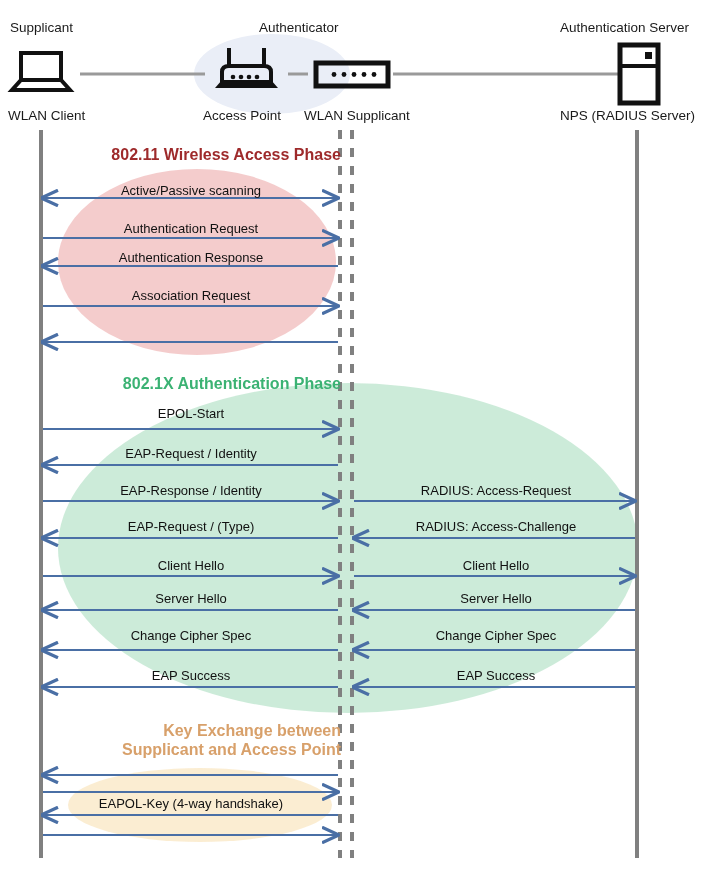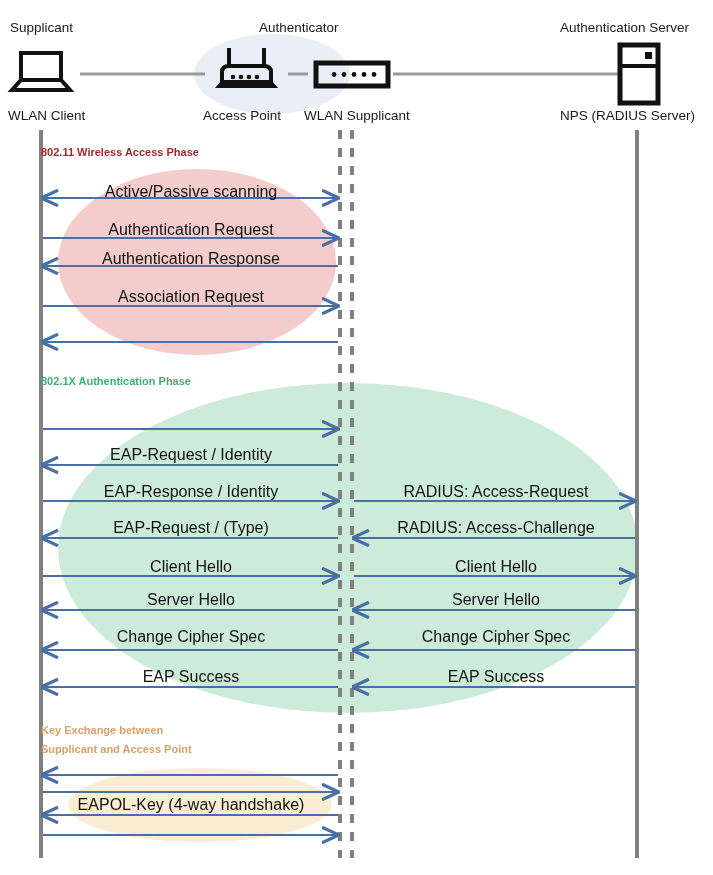--- a/index.html
+++ b/index.html
@@ -1,22 +1,22 @@
 <!DOCTYPE html>
 <html><head>
 <meta charset="utf-8">
 <style>
   html,body{margin:0;padding:0;background:#ffffff;}
   body{width:713px;height:875px;position:relative;overflow:hidden;
        font-family:"Liberation Sans","DejaVu Sans",sans-serif;color:#1a1a1a;}
   #diagram{position:absolute;left:0;top:0;width:713px;height:875px;}
   .hdr-label{position:absolute;font-size:13.5px;color:#1a1a1a;white-space:nowrap;}
   .dev-label{position:absolute;font-size:13.5px;color:#1a1a1a;white-space:nowrap;}
-  .phase-label{position:absolute;font-size:11px;font-weight:600;white-space:nowrap;text-align:left;}
-  .msg{position:absolute;font-size:16px;color:#111;white-space:nowrap;text-align:center;}
+  .phase-label{position:absolute;font-size:16px;font-weight:600;white-space:nowrap;text-align:right;}
+  .msg{position:absolute;font-size:13px;color:#111;white-space:nowrap;text-align:center;}
   svg{display:block;overflow:visible;}
 </style>
 </head>
 <body>
 
 <div id="diagram">
 
   <svg width="713" height="875" style="position:absolute;left:0;top:0;">
     <defs>
       <marker id="arrR" markerWidth="9" markerHeight="9" refX="8" refY="4.5" orient="auto">
@@ -121,20 +121,21 @@
   <div class="phase-label" style="left:41px;top:146px;width:300px;color:#9e2a2b;">802.11 Wireless Access Phase</div>
   <div class="phase-label" style="left:41px;top:375px;width:300px;color:#3bb273;">802.1X Authentication Phase</div>
   <div class="phase-label" style="left:41px;top:740px;width:300px;color:#d8a06a;line-height:19px;">Supplicant and Access Point</div>
   <div class="phase-label" style="left:41px;top:721px;width:300px;color:#d8a06a;line-height:19px;">Key Exchange between</div>
 
   <div class="msg" style="left:41px;top:183px;width:300px;">Active/Passive scanning</div>
   <div class="msg" style="left:41px;top:221px;width:300px;">Authentication Request</div>
   <div class="msg" style="left:41px;top:250px;width:300px;">Authentication Response</div>
   <div class="msg" style="left:41px;top:288px;width:300px;">Association Request</div>
 
+  <div class="msg" style="left:41px;top:406px;width:300px;">EPOL-Start</div>
   <div class="msg" style="left:41px;top:446px;width:300px;">EAP-Request / Identity</div>
   <div class="msg" style="left:41px;top:483px;width:300px;">EAP-Response / Identity</div>
   <div class="msg" style="left:41px;top:519px;width:300px;">EAP-Request / (Type)</div>
   <div class="msg" style="left:41px;top:558px;width:300px;">Client Hello</div>
   <div class="msg" style="left:41px;top:591px;width:300px;">Server Hello</div>
   <div class="msg" style="left:41px;top:628px;width:300px;">Change Cipher Spec</div>
   <div class="msg" style="left:41px;top:668px;width:300px;">EAP Success</div>
 
   <div class="msg" style="left:41px;top:796px;width:300px;">EAPOL-Key (4-way handshake)</div>
 

